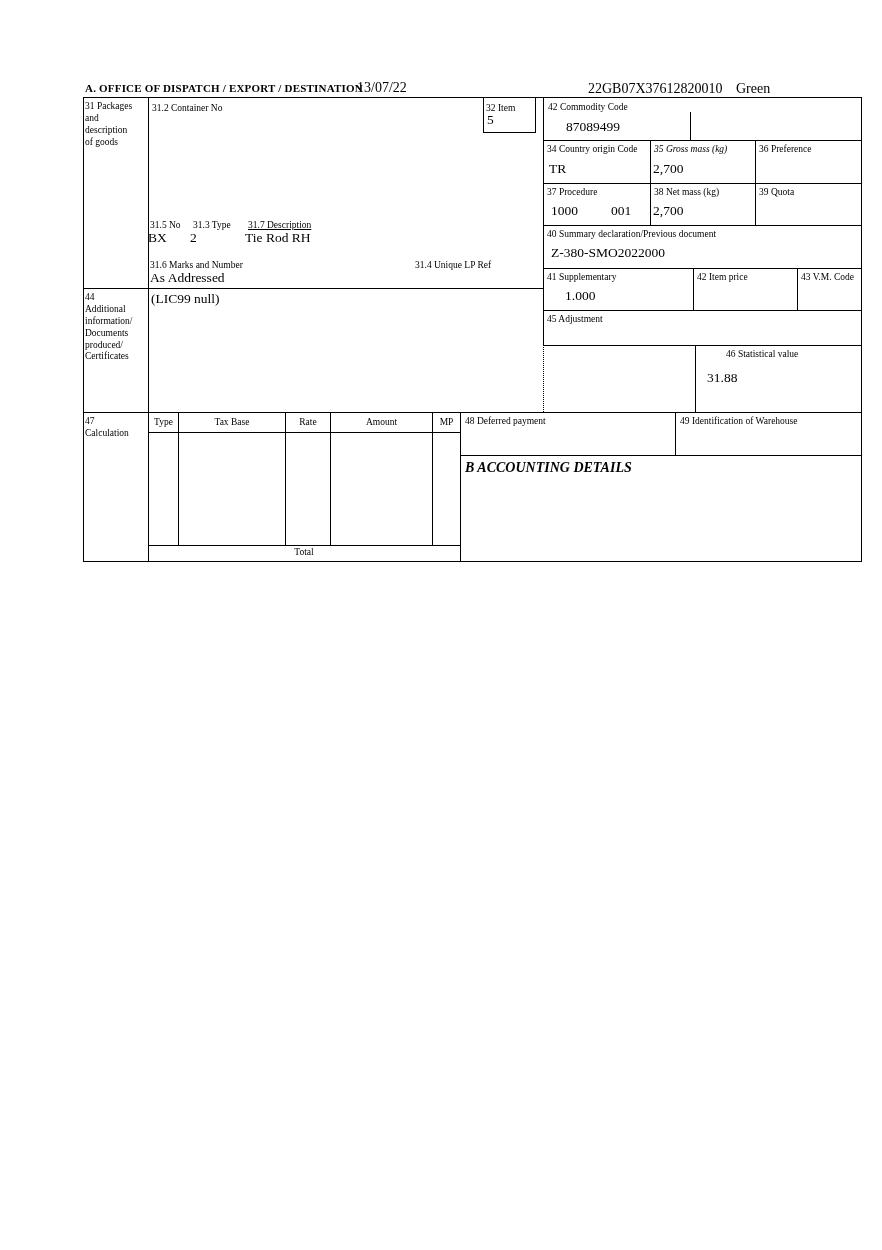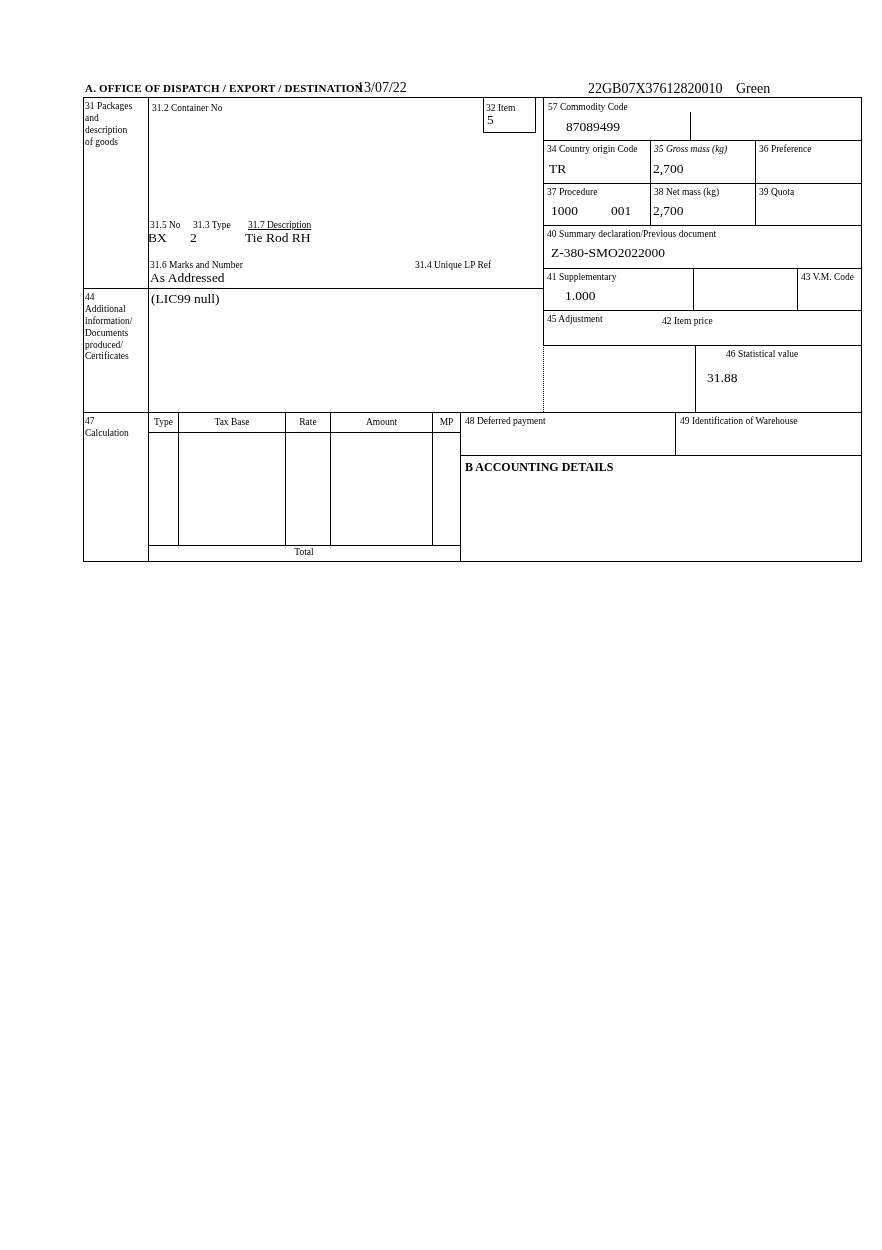--- a/index.html
+++ b/index.html
@@ -65,21 +65,21 @@
 
   <div class="lbl-ml" style="left:85px; top:101px; width:62px;">31 Packages
 and
 description
 of goods</div>
 
   <div class="lbl" style="left:152px; top:103px;">31.2 Container No</div>
   <div class="lbl" style="left:486px; top:103px;">32 Item</div>
   <div class="val" style="left:487px; top:113px;">5</div>
 
-  <div class="lbl" style="left:548px; top:102px;">57 Commodity Code</div>
+  <div class="lbl" style="left:548px; top:102px;">42 Commodity Code</div>
   <div class="val" style="left:566px; top:120px;">87089499</div>
 
   <div class="lbl" style="left:547px; top:144px;">34 Country origin Code</div>
   <div class="val" style="left:549px; top:162px;">TR</div>
   <div class="lbl" style="left:654px; top:144px;font-style:italic;">35 Gross mass (kg)</div>
   <div class="val" style="left:653px; top:162px;">2,700</div>
   <div class="lbl" style="left:759px; top:144px;text-align:center;">36 Preference</div>
 
   <div class="lbl" style="left:547px; top:187px;">37 Procedure</div>
   <div class="val" style="left:551px; top:204px;">1000</div>
@@ -97,21 +97,21 @@
 
   <div class="lbl" style="left:547px; top:229px;">40 Summary declaration/Previous document</div>
   <div class="val" style="left:551px; top:246px;">Z-380-SMO2022000</div>
 
   <div class="lbl" style="left:150px; top:260px;">31.6 Marks and Number</div>
   <div class="lbl" style="left:415px; top:260px;text-align:center;">31.4 Unique LP Ref</div>
   <div class="val" style="left:150px; top:271px;">As Addressed</div>
 
   <div class="lbl" style="left:547px; top:272px;">41 Supplementary</div>
   <div class="val" style="left:565px; top:289px;">1.000</div>
-  <div class="lbl" style="left:662px; top:272px;margin-top:44px;">42 Item price</div>
+  <div class="lbl" style="left:697px; top:272px;">42 Item price</div>
   <div class="lbl" style="left:801px; top:272px;text-align:right;">43 V.M. Code</div>
 
   <div class="lbl-ml" style="left:85px; top:292px; width:62px;">44
 Additional
 information/
 Documents
 produced/
 Certificates</div>
   <div class="val" style="left:151px; top:292px;">(LIC99 null)</div>
 
@@ -125,15 +125,15 @@
   <div class="th" style="left:148px; top:417px; width:31px;">Type</div>
   <div class="th" style="left:179px; top:417px; width:106px;">Tax Base</div>
   <div class="th" style="left:286px; top:417px; width:44px;">Rate</div>
   <div class="th" style="left:331px; top:417px; width:101px;">Amount</div>
   <div class="th" style="left:433px; top:417px; width:27px;">MP</div>
   <div class="th" style="left:148px; top:547px; width:312px;">Total</div>
 
   <div class="lbl" style="left:465px; top:416px;">48 Deferred payment</div>
   <div class="lbl" style="left:680px; top:416px;">49 Identification of Warehouse</div>
 
-  <div class="lbl bold" style="left:465px; top:460px; font-size:12px;">B ACCOUNTING DETAILS</div>
+  <div class="lbl bold" style="left:465px; top:460px; font-size:14px;font-style:italic;">B ACCOUNTING DETAILS</div>
 
 </div>
 
 </body></html>

